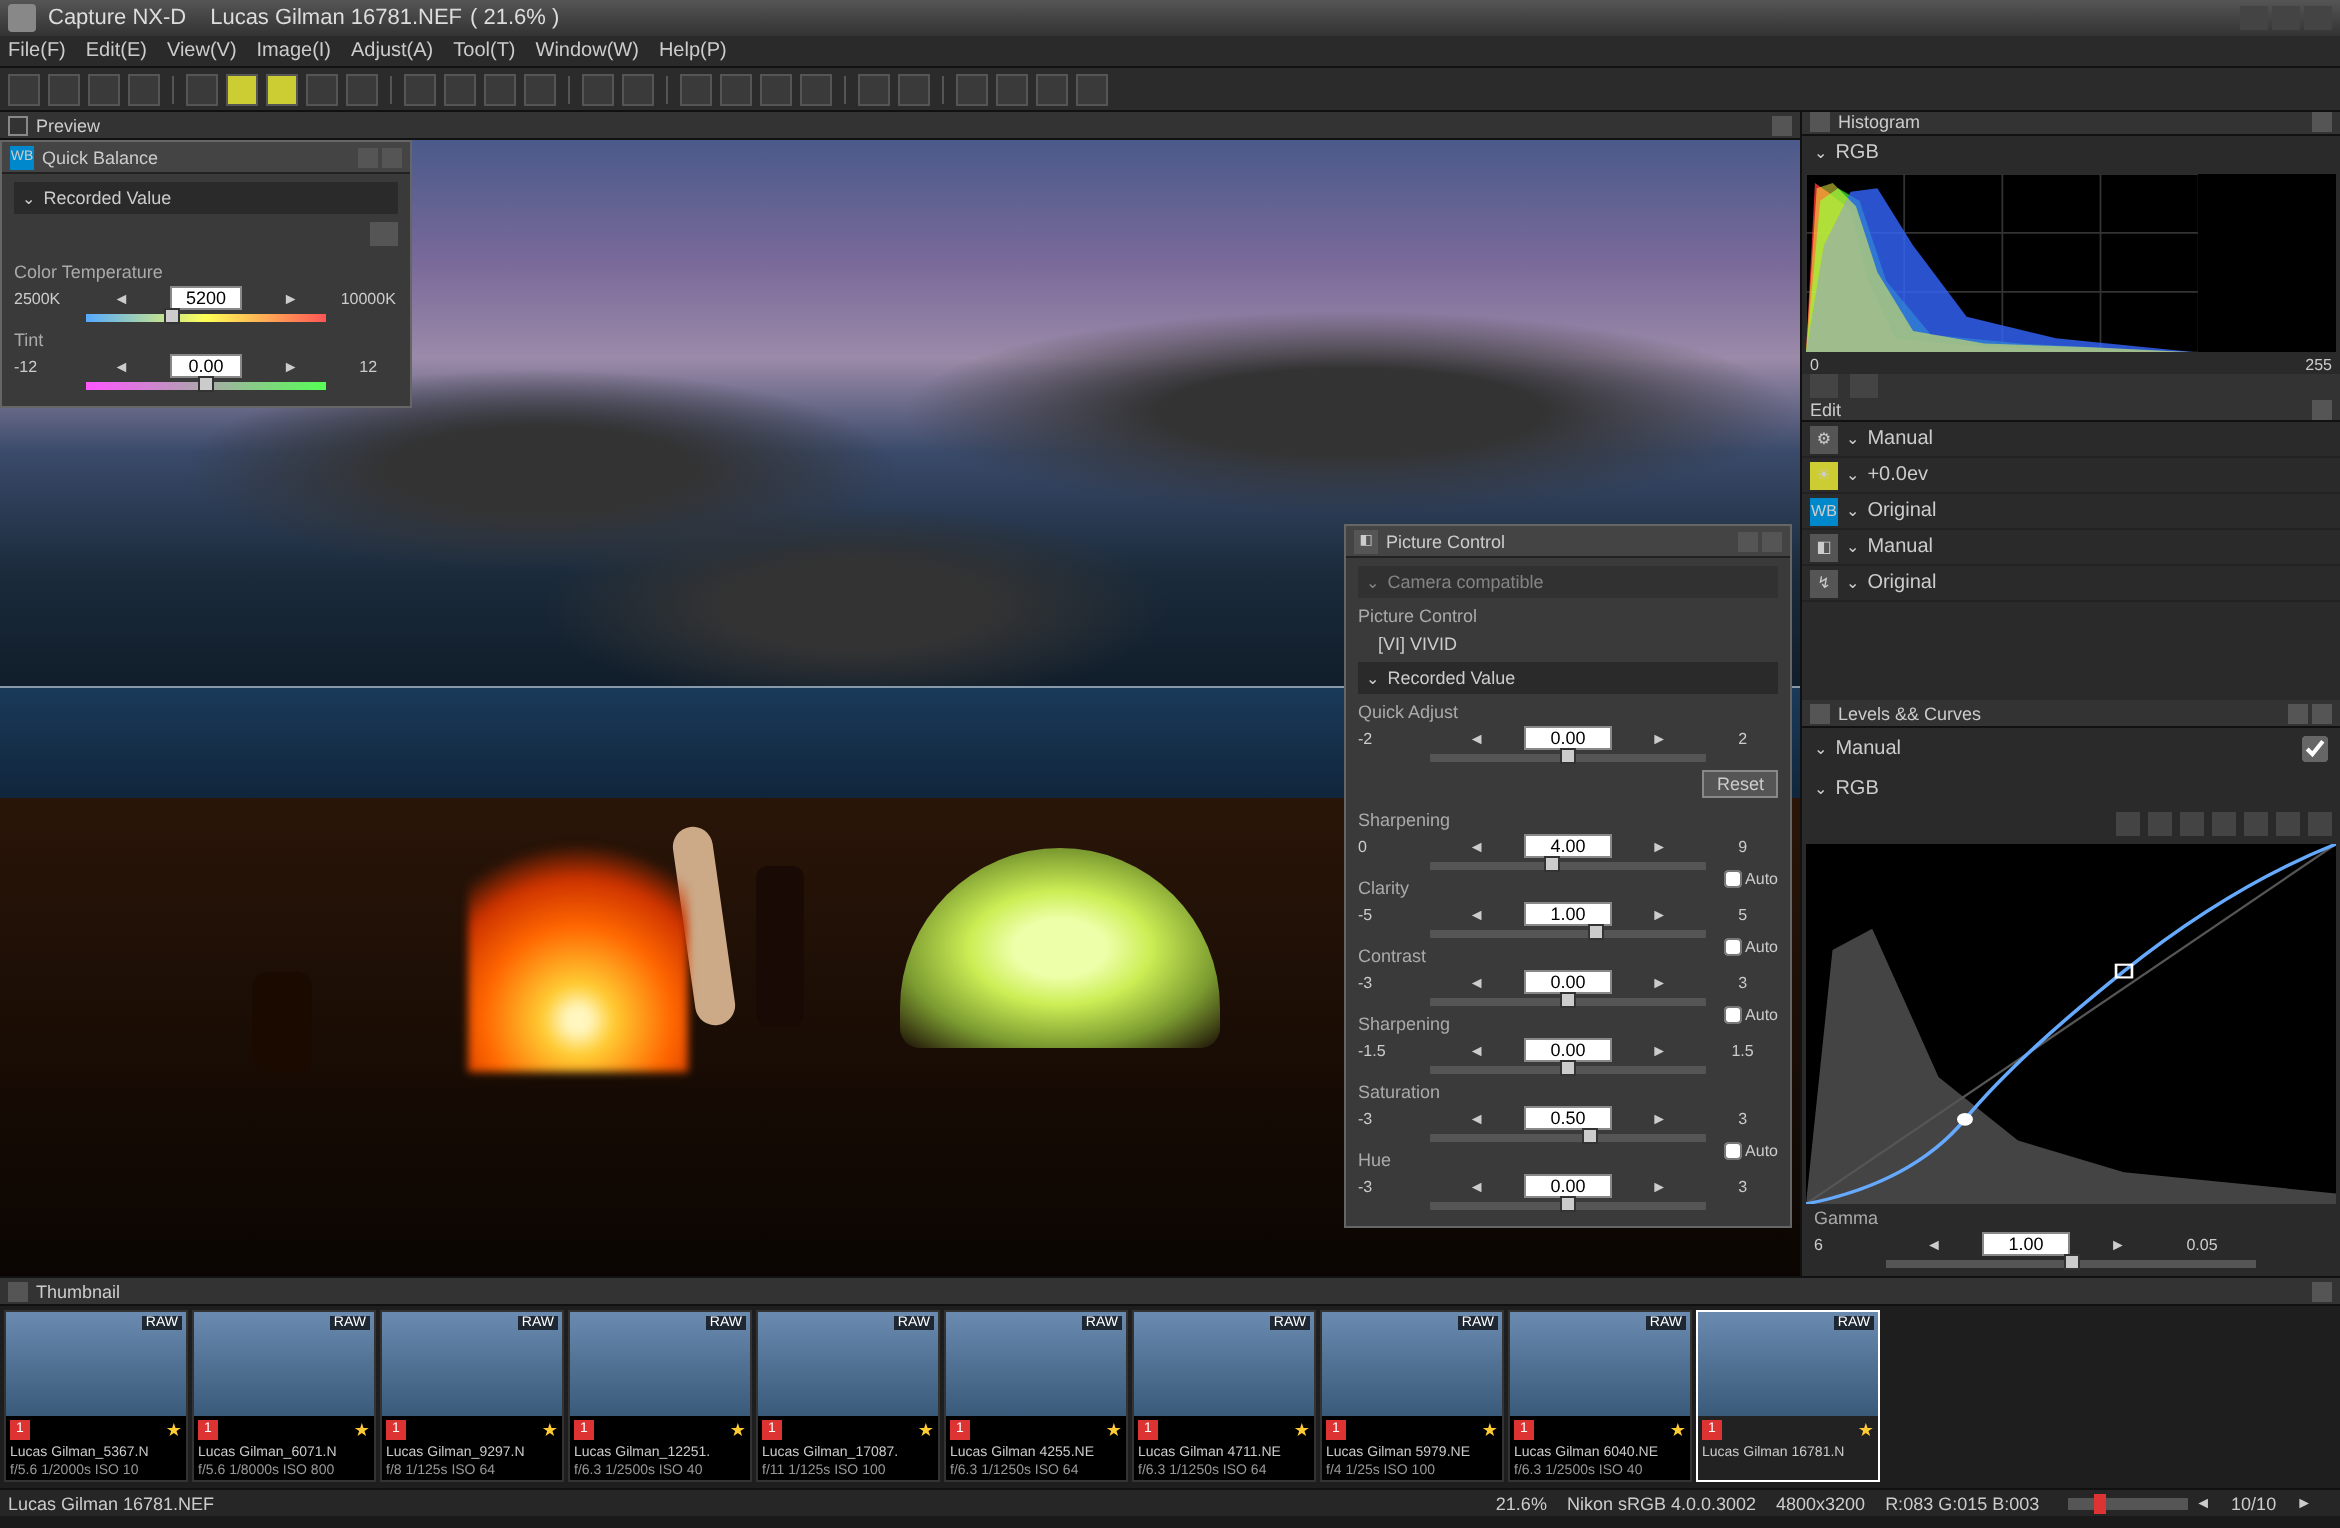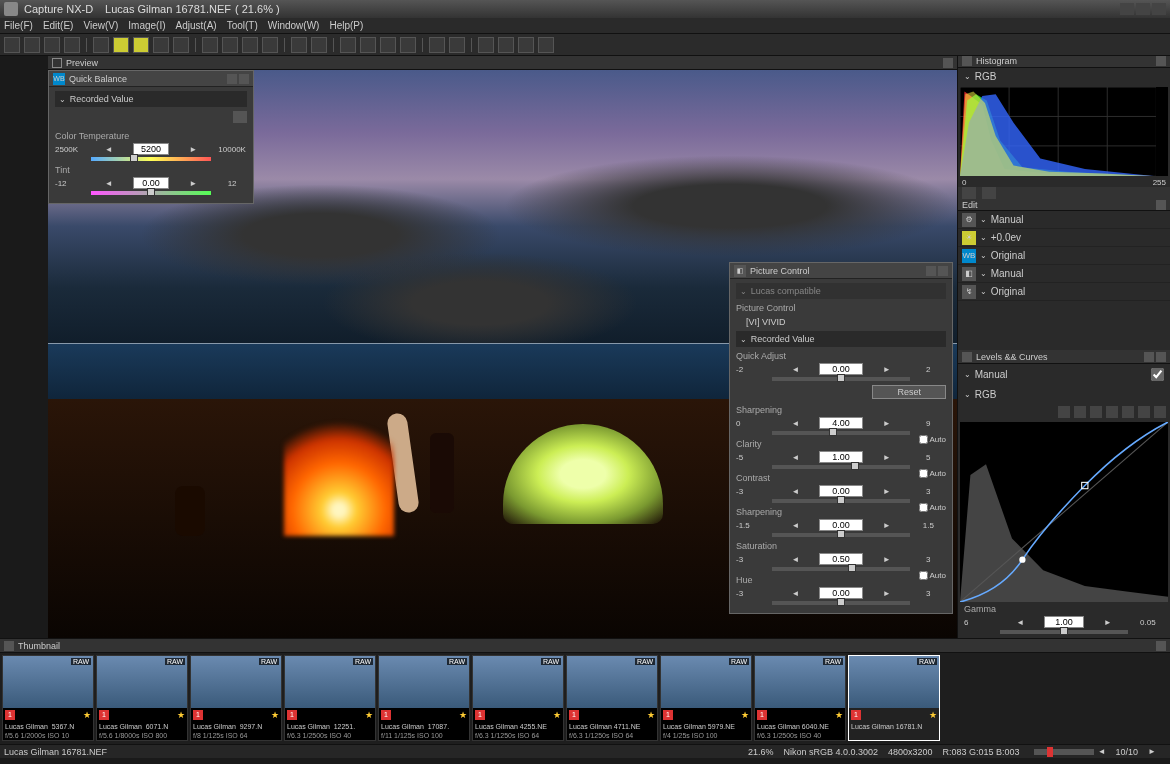--- a/index.html
+++ b/index.html
@@ -7,21 +7,21 @@
 .titlebar { height: 18px; background: linear-gradient(#555,#333); display: flex; align-items: center; padding: 0 4px; font-size: 11px; color: #ddd; }
 .titlebar .logo { width: 14px; height: 14px; background: #888; border-radius: 2px; margin-right: 6px; }
 .titlebar .spacer { flex: 1; }
 .wbtn { width: 14px; height: 12px; margin-left: 2px; background: #444;}
 .menubar { height: 16px; background: #2a2a2a; display: flex; align-items: center; padding: 0 4px; font-size: 10px; border-bottom: 1px solid #111; }
 .menubar span { margin-right: 10px; cursor: default; }
 .toolbar { height: 22px; background: #2b2b2b; display: flex; align-items: center; padding: 0 4px; gap: 4px; border-bottom: 1px solid #111; }
 .tbtn { width: 16px; height: 16px; background: #3a3a3a; border: 1px solid #555; }
 .tbtn.yel { background: #cc3; }
 .tsep { width: 1px; height: 14px; background: #555; margin: 0 2px; }
-.main { display: flex; height: 582px; margin-left: 48px; }
+.main { display: flex; height: 582px; }
 .left { flex: 1; display: flex; flex-direction: column; position: relative; }
 .panel-header { height: 14px; background: #333; display: flex; align-items: center; padding: 0 4px; font-size: 9px; border-bottom: 1px solid #111; }
 .panel-header .ph-gap { flex: 1; }
 .pinbtn { width: 10px; height: 10px; background: #555; margin-left: 2px; }
 .preview-area { flex: 1; background: #000; position: relative; overflow: hidden; }
 .image { position: absolute; inset: 0; }
 .sky { position: absolute; left: 0; right: 0; top: 0; height: 55%; background: linear-gradient(to bottom, #4a5a8a 0%, #7a6a9a 20%, #9b8aa8 35%, #3a4a6a 50%, #1a2a3a 70%, #0a1520 100%); }
 .cloud { position: absolute; width: 40%; height: 18%; border-radius: 50%; background: radial-gradient(ellipse, #333 30%, transparent 70%); }
 .ocean { position: absolute; left:0; right:0; top: 48%; height: 15%; background: linear-gradient(#1a3a5a, #0a1a2a); border-top: 1px solid #8899aa; }
 .beach { position: absolute; left:0; right:0; bottom: 0; height: 42%; background: linear-gradient(#2a1508, #0a0502); }
@@ -45,23 +45,23 @@
 .sl-min, .sl-max { width: 36px; font-size: 8px; }
 .sl-max { text-align: center; }
 .sl-val { width: 44px; height: 12px; background: #fff; color: #000; text-align: center; font-size: 9px; border: 1px solid #888; }
 .sl-arrow { width: 8px; font-size: 8px; color: #ccc; }
 .sl-track { height: 4px; background: #555; position: relative; margin: 2px 36px 0 36px;}
 .sl-track.ct { background: linear-gradient(to right, #5af, #ff5, #f55); }
 .sl-track.tint { background: linear-gradient(to right, #f5f, #5f5); }
 .sl-thumb { position: absolute; top: -3px; width: 8px; height: 8px; background: #ccc; border: 1px solid #333; transform: translateX(-50%); }
 .auto-cb { float: right; font-size: 8px; display: flex; align-items: center; gap: 2px; }
 .auto-cb input { width: 9px; height: 9px; }
-.reset-btn { float: right; background: #555; border: 1px solid #888; color: #ccc; padding: 1px 24px; font-size: 9px; }
-
-.right { width: 213px; background: #2a2a2a; border-left: 1px solid #111; display: flex; flex-direction: column; }
+.reset-btn { float: right; background: #555; border: 1px solid #888; color: #ccc; padding: 1px 6px; font-size: 9px; }
+
+.right { width: 270px; background: #2a2a2a; border-left: 1px solid #111; display: flex; flex-direction: column; }
 .histogram { height: 110px; background: #000; margin: 2px; position: relative; }
 .hist-shape { position: absolute; bottom: 0; left: 0; right: 0; height: 100%; }
 .edit-tabs { height: 16px; background: #333; display: flex; align-items: center; padding: 0 4px; gap: 6px; }
 .etab { width: 14px; height: 12px; background: #444; }
 .edit-list { background: #2a2a2a; }
 .edit-row { display: flex; align-items: center; height: 18px; border-bottom: 1px solid #222; padding: 0 4px; }
 .er-icon { width: 14px; height: 14px; margin-right: 4px; font-size: 8px; text-align: center; line-height: 14px; }
 .tool-row { height: 20px; background: #333; display: flex; align-items: center; padding: 0 4px; gap: 4px; margin-top: 4px; }
 .tool-ic { width: 16px; height: 16px; background: #444; border: 1px solid #666; font-size: 8px; text-align:center; line-height:14px;}
 .curves-panel { flex: 1; display: flex; flex-direction: column; }
@@ -223,21 +223,21 @@
       <div class="fp-title">
         <div class="icon-sq" style="background:#555;">◧</div>
         <span>Picture Control</span>
         <div class="fpgap"></div>
         <div class="pinbtn"></div>
         <div class="pinbtn"></div>
       </div>
       <div class="fp-body">
         <div class="dd-row" style="opacity:.5;">
           <span class="chev">⌄</span>
-            <span>Lucas compatible</span>
+            <span>Camera compatible</span>
         </div>
         <span class="sl-label">Picture Control</span>
         <div style="padding:2px 0 4px 10px;">[VI] VIVID</div>
         <div class="dd-row">
           <span class="chev">⌄</span>
             <span>Recorded Value</span>
         </div>
 
         <div class="slider-row">
           <span class="sl-label">Quick Adjust</span>

